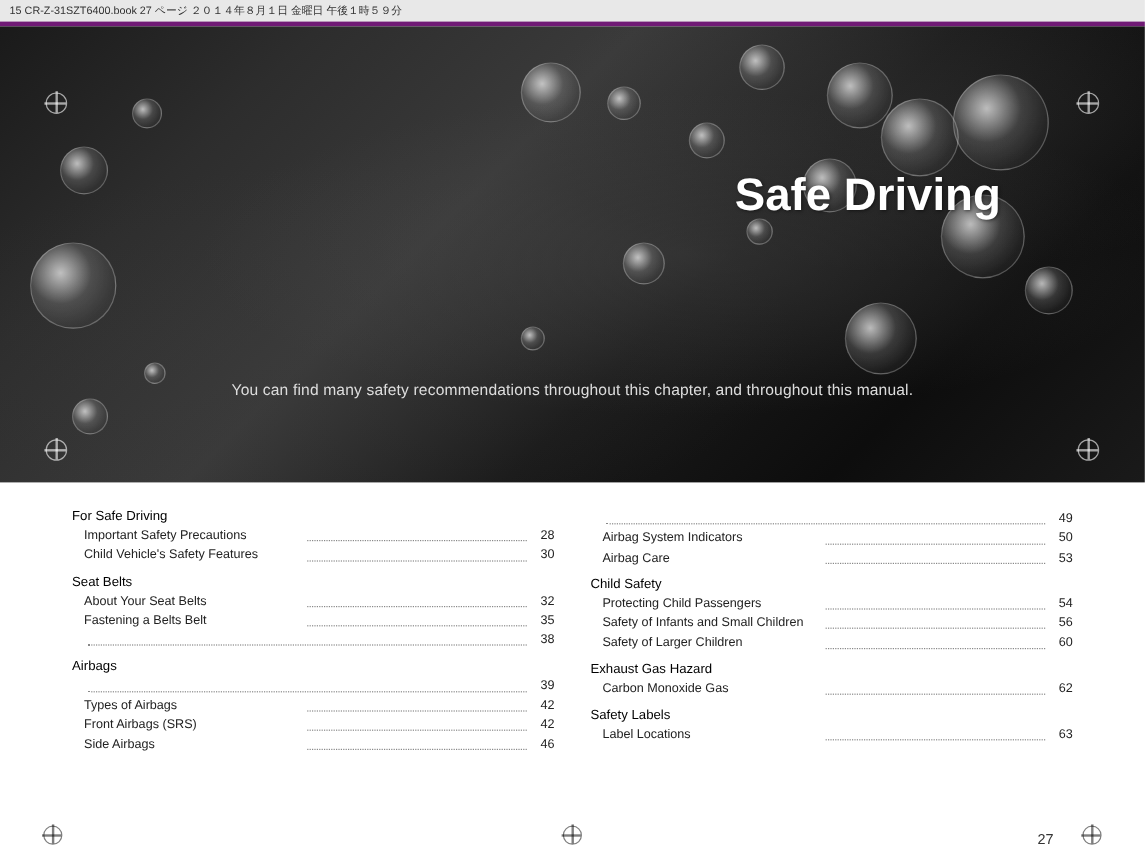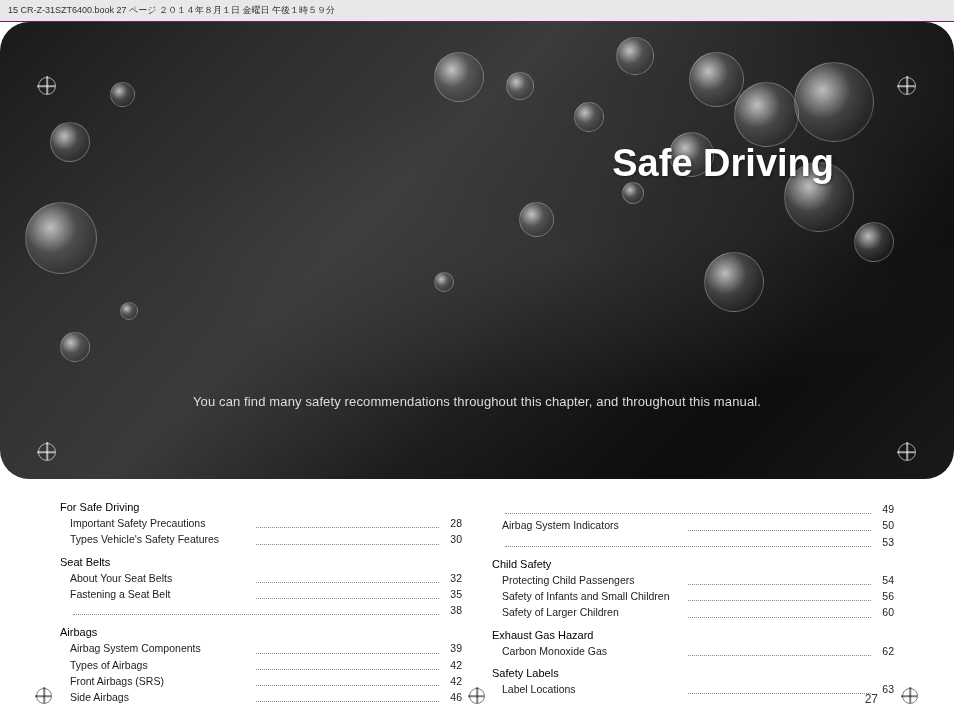--- a/index.html
+++ b/index.html
@@ -16,36 +16,35 @@
       width: 954px;
       height: 718px;
       position: relative;
     }
 
     
     .header-bar {
       width: 100%;
       height: 22px;
       background: #e8e8e8;
-      border-bottom: 1px solid #701a75;
+      border-bottom: 4px solid #701a75;
       display: flex;
       align-items: center;
       padding: 0 8px;
       font-size: 9px;
       color: #333;
     }
 
     
     .hero-section {
       width: 100%;
-      height: 457px;
+      height: 380px;
       background: linear-gradient(135deg, #1a1a1a 0%, #2d2d2d 20%, #3a3a3a 40%, #1a1a1a 60%, #0d0d0d 80%, #1a1a1a 100%);
       position: relative;
       overflow: hidden;
-      border-radius: 29px;
     }
 
     .hero-section::before {
       content: '';
       position: absolute;
       top: 0; left: 0; right: 0; bottom: 0;
       background:
         radial-gradient(ellipse at 60% 50%, rgba(80,80,80,0.4) 0%, transparent 50%),
         radial-gradient(ellipse at 30% 70%, rgba(60,60,60,0.3) 0%, transparent 40%),
         radial-gradient(ellipse at 80% 20%, rgba(100,100,100,0.2) 0%, transparent 30%);
@@ -260,42 +259,41 @@
   <div class="content-section">
 
     <div class="toc-column" id="left-col">
         <div class="toc-section-heading">For Safe Driving</div>
         <div class="toc-item">
           <span class="toc-item-label">Important Safety Precautions</span>
           <span class="toc-item-dots"></span>
           <span class="toc-item-page">28</span>
         </div>
         <div class="toc-item">
-          <span class="toc-item-label">Types Vehicle's Safety Features</span>
+          <span class="toc-item-label">Child Vehicle's Safety Features</span>
           <span class="toc-item-dots"></span>
           <span class="toc-item-page">30</span>
         </div>
         <div class="toc-section-heading">Seat Belts</div>
         <div class="toc-item">
           <span class="toc-item-label">About Your Seat Belts</span>
           <span class="toc-item-dots"></span>
           <span class="toc-item-page">32</span>
         </div>
         <div class="toc-item">
-          <span class="toc-item-label">Fastening a Seat Belt</span>
+          <span class="toc-item-label">Fastening a Belts Belt</span>
           <span class="toc-item-dots"></span>
           <span class="toc-item-page">35</span>
         </div>
         <div class="toc-item">
           <span class="toc-item-dots"></span>
           <span class="toc-item-page">38</span>
         </div>
         <div class="toc-section-heading">Airbags</div>
         <div class="toc-item">
-          <span class="toc-item-label">Airbag System Components</span>
           <span class="toc-item-dots"></span>
           <span class="toc-item-page">39</span>
         </div>
         <div class="toc-item">
           <span class="toc-item-label">Types of Airbags</span>
           <span class="toc-item-dots"></span>
           <span class="toc-item-page">42</span>
         </div>
         <div class="toc-item">
           <span class="toc-item-label">Front Airbags (SRS)</span>
@@ -313,20 +311,21 @@
         <div class="toc-item">
           <span class="toc-item-dots"></span>
           <span class="toc-item-page">49</span>
         </div>
         <div class="toc-item">
           <span class="toc-item-label">Airbag System Indicators</span>
           <span class="toc-item-dots"></span>
           <span class="toc-item-page">50</span>
         </div>
         <div class="toc-item">
+          <span class="toc-item-label">Airbag Care</span>
           <span class="toc-item-dots"></span>
           <span class="toc-item-page">53</span>
         </div>
         <div class="toc-section-heading">Child Safety</div>
         <div class="toc-item">
           <span class="toc-item-label">Protecting Child Passengers</span>
           <span class="toc-item-dots"></span>
           <span class="toc-item-page">54</span>
         </div>
         <div class="toc-item">

